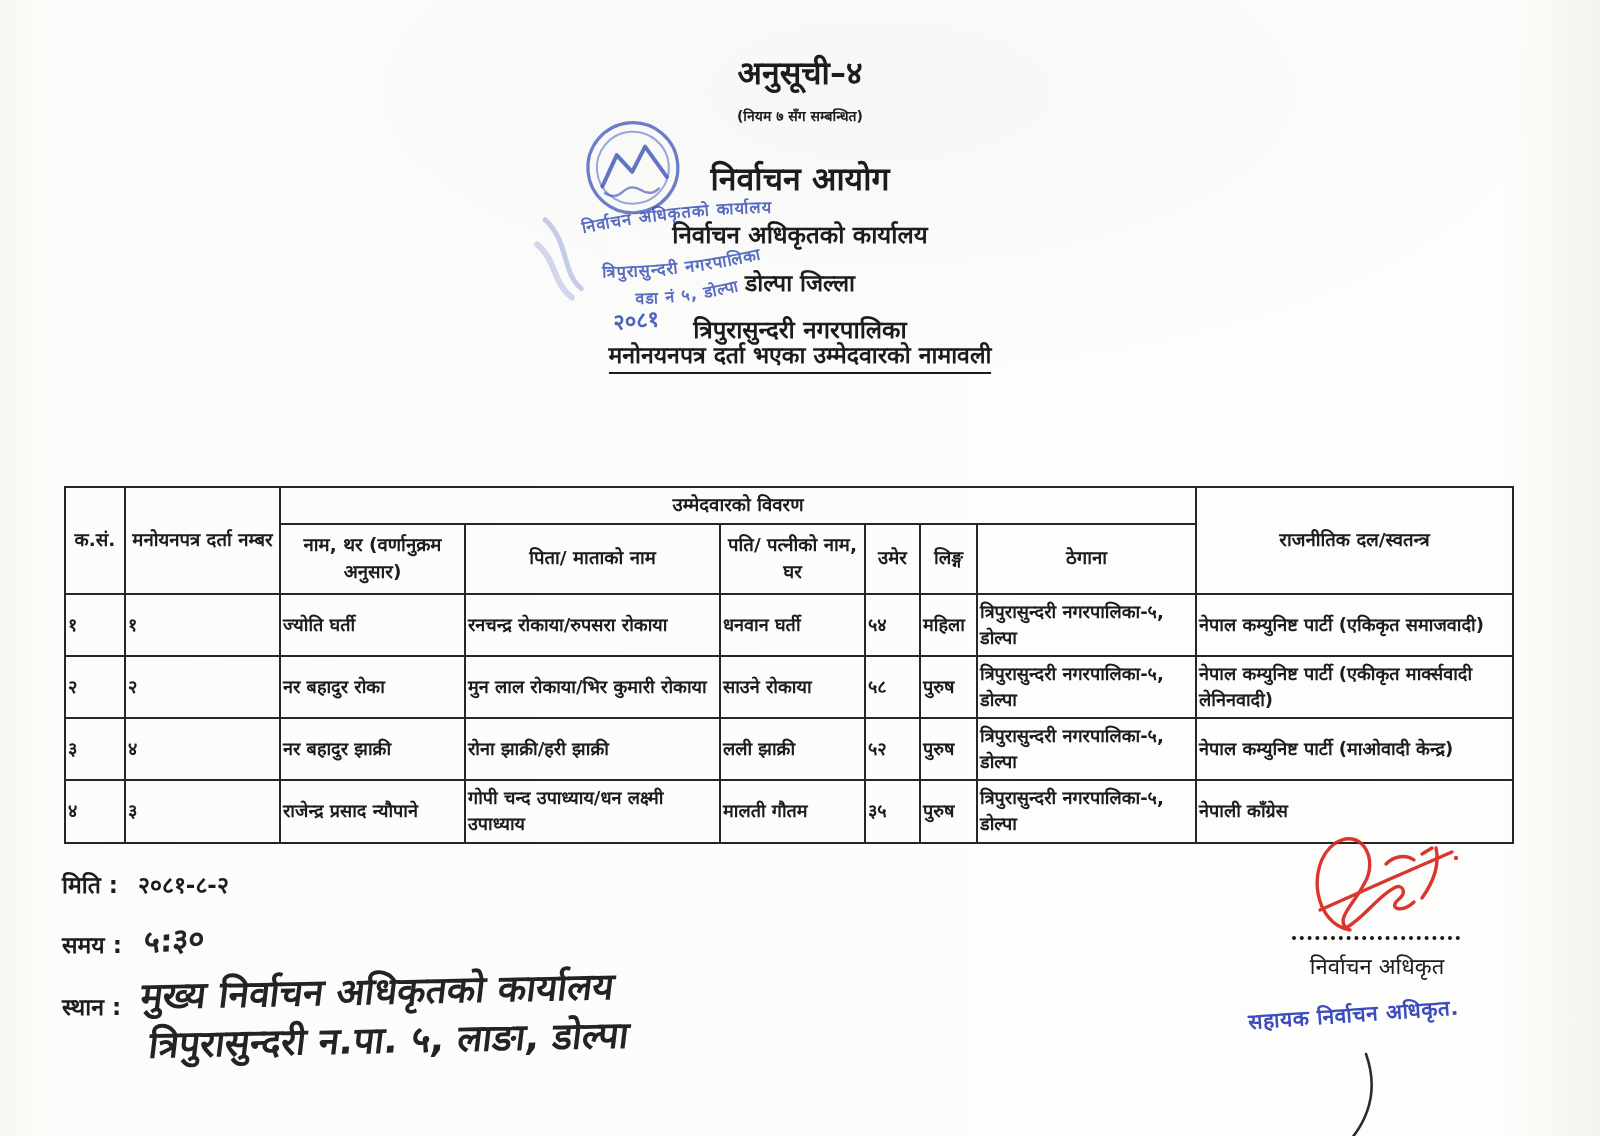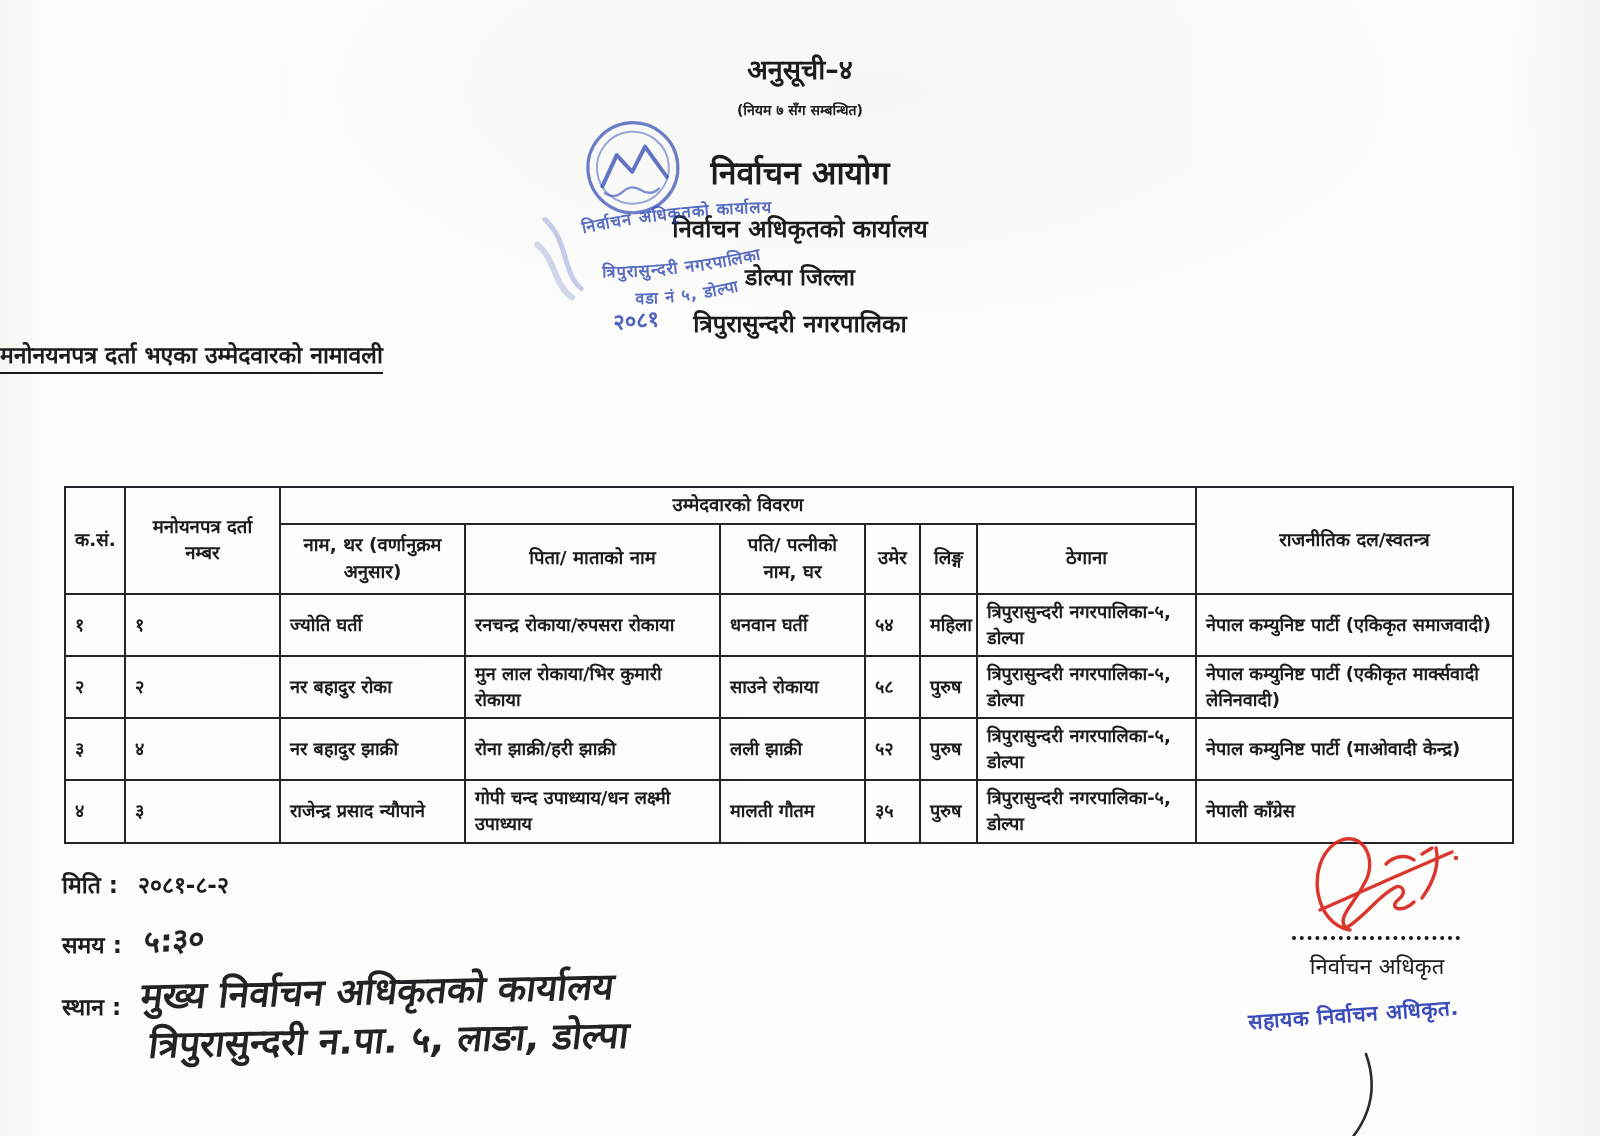--- a/index.html
+++ b/index.html
@@ -14,52 +14,52 @@
       linear-gradient(90deg,#f6f6f3 0,#fcfcfa 3%,#fdfdfb 94%,#f3f3f0 100%),
       #fcfcfa;
     color:#1c1c1e;
   }
   
   .head{
     position:absolute;top:50px;left:0;width:100%;
     display:flex;flex-direction:column;align-items:center;text-align:center;
     font-weight:700;
   }
-  .head .h-annex{font-size:27px;margin-bottom:13px;}
+  .head .h-annex{font-size:32px;margin-bottom:13px;}
   .head .h-rule{font-size:14px;margin-bottom:31px;}
   .head .h-comm{font-size:32px;margin-bottom:18px;}
   .head .h-office{font-size:24px;margin-bottom:16px;}
   .head .h-district{font-size:23px;margin-bottom:14px;text-align:right;}
   .head .h-muni{font-size:24px;}
   
   .stamp{
     position:absolute;left:528px;top:112px;width:300px;height:225px;
     transform:rotate(-5deg);opacity:.92;pointer-events:none;
   }
   
   .notice-title{
-    position:absolute;top:338px;left:0;width:100%;text-align:left;
+    position:absolute;top:338px;left:0;width:100%;text-align:center;
     font-size:23px;font-weight:700;
   }
   .notice-title span{
     border-bottom:2.5px solid #1c1c1e;padding-bottom:4px;
   }
   .notice-body{
     position:absolute;top:388px;left:60px;width:1486px;
     font-size:21.5px;font-weight:600;line-height:35px;text-align:justify;
   }
   
   table.doc{
     position:absolute;left:64px;top:486px;width:1448px;
     border-collapse:collapse;table-layout:fixed;
   }
   table.doc th,table.doc td{
     border:2.4px solid #26262a;
     font-size:18px;font-weight:700;color:#1c1c1e;
-    padding:4px 9px;vertical-align:middle;line-height:1.45;
+    padding:4px 2px;vertical-align:middle;line-height:1.45;
     overflow:hidden;
   }
   table.doc th{text-align:center;font-size:18.5px;}
   table.doc td{text-align:left;}
   td.c{text-align:center;}
   tr.group-row th{height:26px;}
   tr.sub-row th{height:60px;}
   tr.data-row{height:59px;}
   
   .meta{position:absolute;font-size:23px;font-weight:700;}

